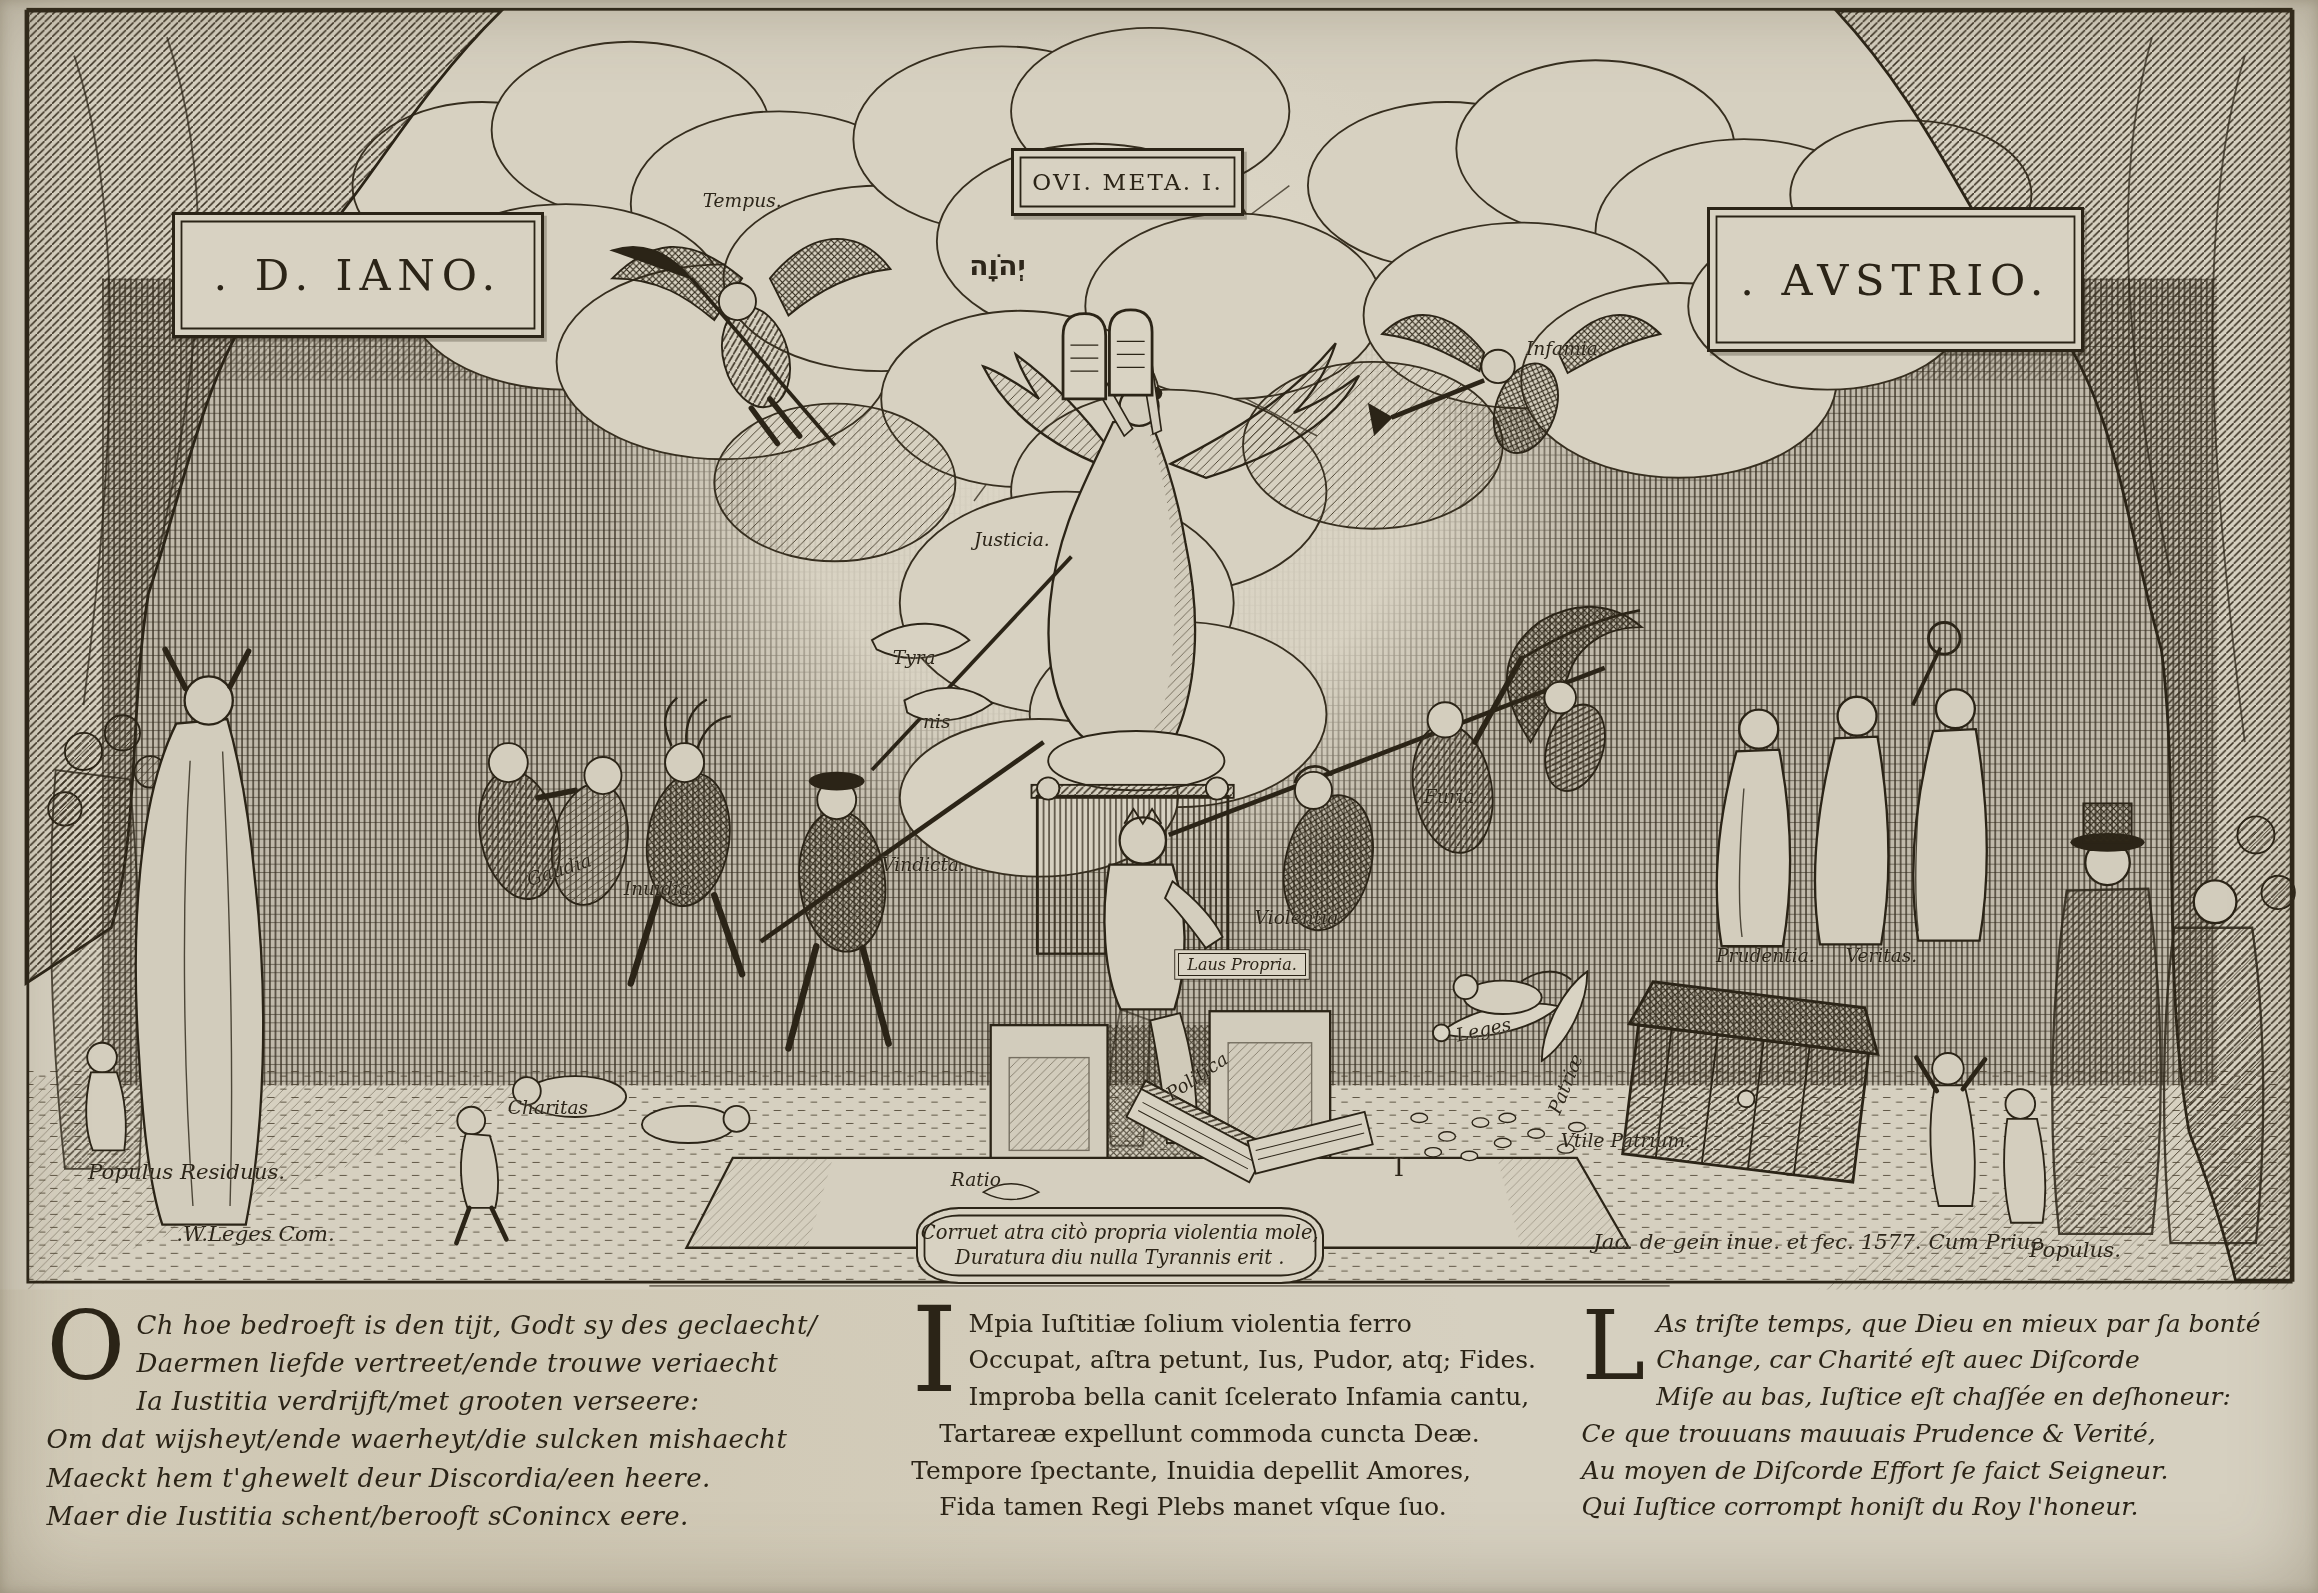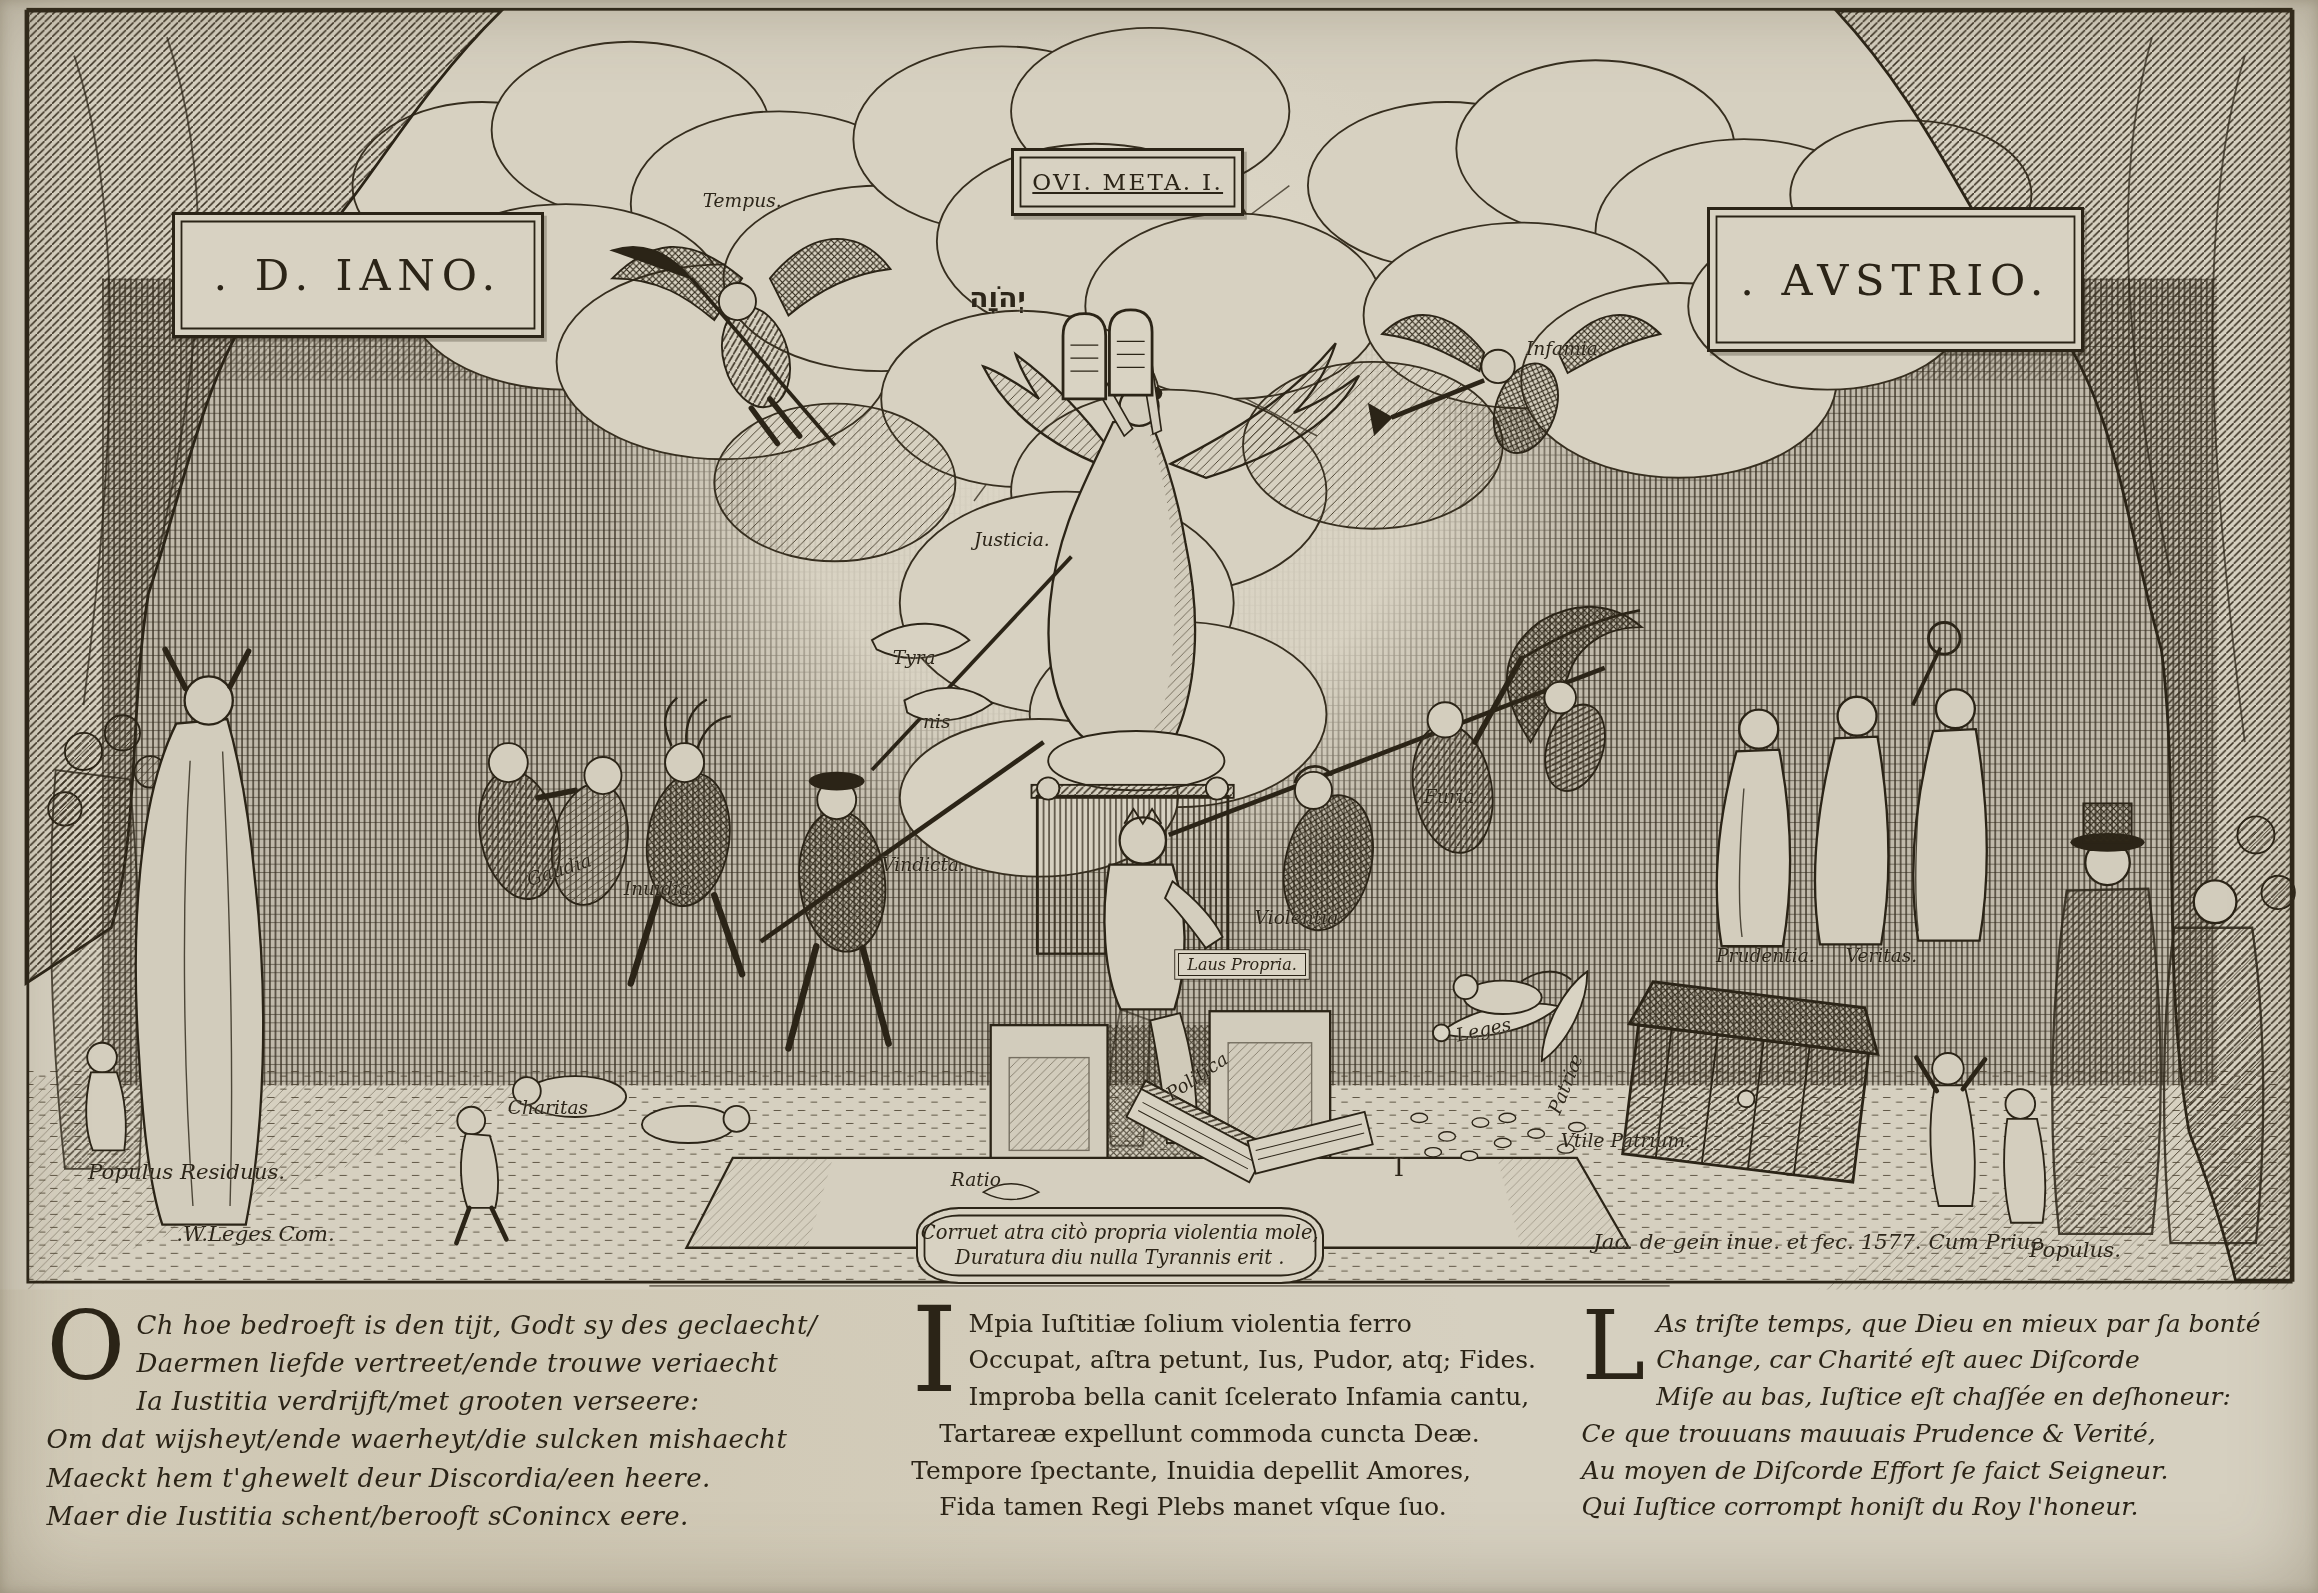--- a/index.html
+++ b/index.html
@@ -13,21 +13,21 @@
   .scene{position:absolute;left:0;top:0;width:100%;height:80.9%;}
   
   .cartouche{position:absolute;background:#d8d2c2;border:3.7px solid #2b2417;
     box-shadow:inset 0 0 0 5.6px #d8d2c2, inset 0 0 0 7.4px #2b2417, 2.8px 3.7px 0 rgba(43,36,23,.28);
     display:flex;align-items:center;justify-content:center;z-index:5;}
   .cartouche-left{left:7.4%;top:13.3%;width:15.8%;height:7.5%;}
   .cartouche-center{left:43.6%;top:9.3%;width:9.8%;height:3.9%;}
   .cartouche-right{left:73.6%;top:13.0%;width:16.0%;height:8.7%;}
   .cartouche .ct{letter-spacing:.16em;white-space:nowrap;}
   .cartouche-left .ct,.cartouche-right .ct{font-size:43px;}
-  .cartouche-center .ct{font-size:23px;letter-spacing:.10em;text-decoration:underline;}
+  .cartouche-center .ct{font-size:23px;letter-spacing:.10em;}
   
   .plaque{position:absolute;left:39.5%;top:75.7%;width:17.4%;height:4.6%;z-index:5;
     background:#d8d2c2;border:2.8px solid #2b2417;border-radius:43px/28px;
     box-shadow:inset 0 0 0 5.6px #d8d2c2, inset 0 0 0 7.4px #2b2417;
     display:flex;flex-direction:column;align-items:center;justify-content:center;}
   .plaque .pl{font-style:italic;font-size:19.5px;line-height:1.3;white-space:nowrap;}
   
   #labels{position:absolute;inset:0;z-index:6;pointer-events:none;}
   .lbl{position:absolute;font-style:italic;font-size:18.6px;color:#2d261a;
     white-space:nowrap;transform-origin:left top;text-shadow:0 0 1.9px rgba(214,208,192,.9);}
@@ -344,21 +344,21 @@
     <span class="ct">. AVSTRIO.</span>
   </div>
 
   <div class="plaque">
     <div class="pl">Corruet atra citò propria violentia mole,</div>
     <div class="pl">Duratura diu nulla Tyrannis erit .</div>
   </div>
 
   <div id="labels">
       <span class="lbl" style="left: 30.3%; top: 11.9%;">Tempus.</span>
-      <span class="lbl lbl-heb" style="left: 41.8%; top: 15.6%; margin-top: 32px;">יְהֹוָה</span>
+      <span class="lbl lbl-heb" style="left: 41.8%; top: 15.6%;">יְהֹוָה</span>
       <span class="lbl" style="left: 42%; top: 33.2%;">Justicia.</span>
       <span class="lbl" style="left: 65.8%; top: 21.2%;">Infamia</span>
       <span class="lbl" style="left: 38.5%; top: 40.6%;">Tyra</span>
       <span class="lbl" style="left: 39.8%; top: 44.6%;">nis</span>
       <span class="lbl" style="left: 38%; top: 53.6%;">Vindicta.</span>
       <span class="lbl" style="left: 22.6%; top: 54.6%; transform: rotate(-18deg);">Gaudia</span>
       <span class="lbl" style="left: 26.9%; top: 55.1%;">Inuidia.</span>
       <span class="lbl" style="left: 21.9%; top: 68.8%;">Charitas</span>
       <span class="lbl lbl-credit" style="left: 3.8%; top: 72.7%;">Populus Residuus.</span>
       <span class="lbl lbl-credit" style="left: 7.6%; top: 76.6%;">.W.Leges Com.</span>

